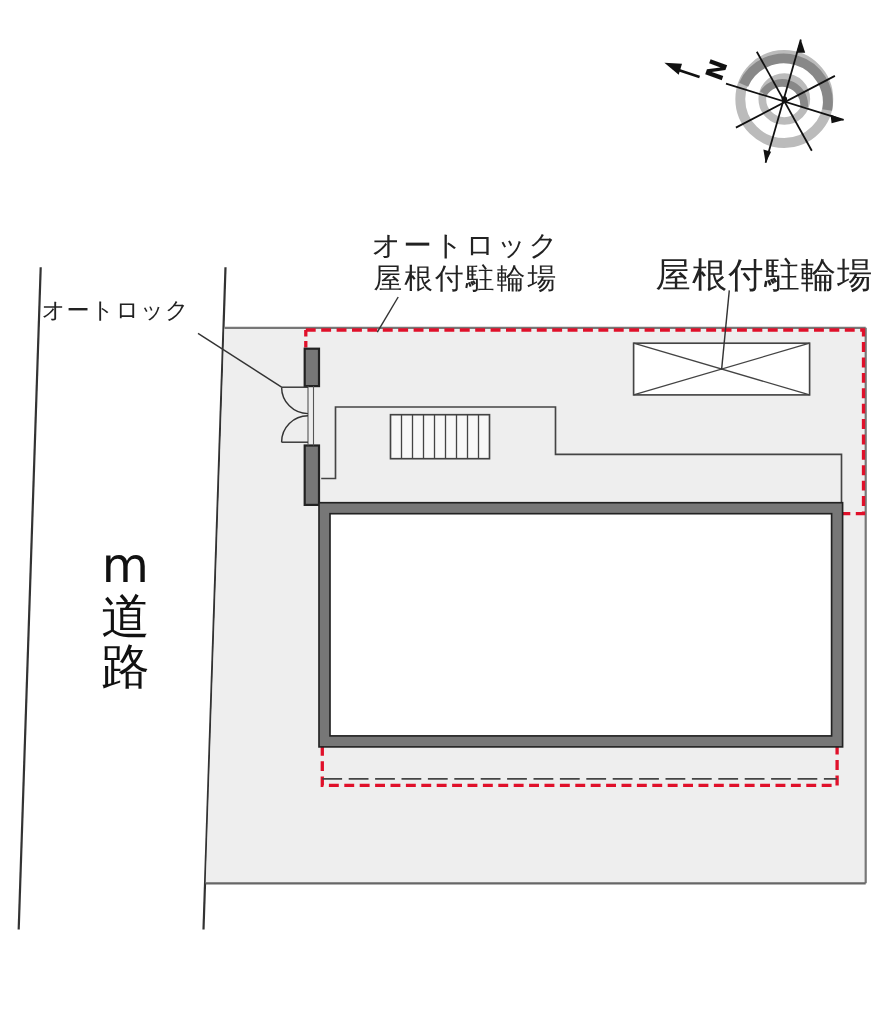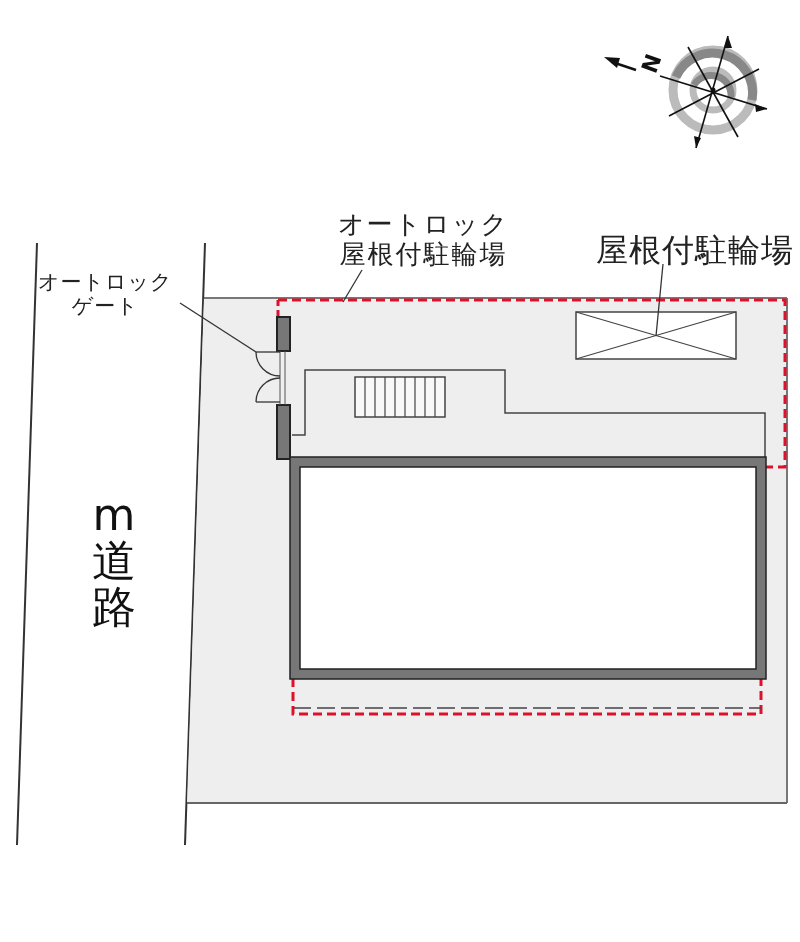--- a/index.html
+++ b/index.html
@@ -93,21 +93,20 @@
   <text x="648" y="80" font-family="DejaVu Sans, sans-serif" font-size="22" font-weight="bold" fill="#111" transform="rotate(-70 648 72)">N</text>
 </svg>
 
 <div class="lbl lbl-fence">
   <div>オートロック</div>
   <div>屋根付駐輪場</div>
 </div>
 
 <div class="lbl lbl-gate">
   <div>オートロック</div>
-  <div>ゲート</div>
 </div>
 
 <div class="lbl lbl-bike">屋根付駐輪場</div>
 
 <div class="lbl lbl-road">
   <span>m</span>
   <span>道</span>
   <span>路</span>
 </div>
 

